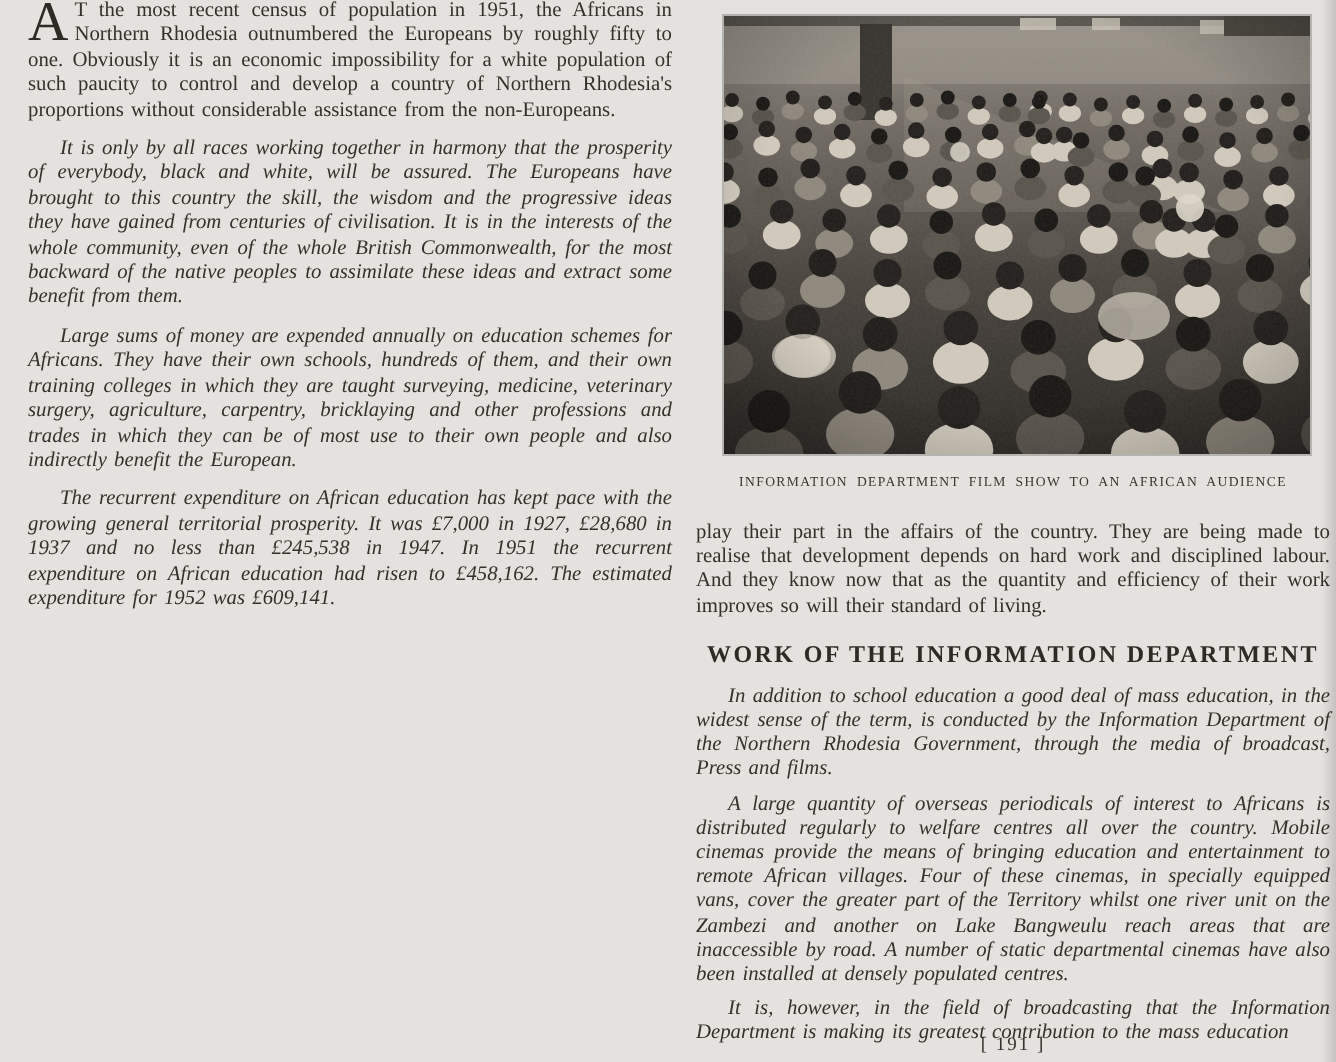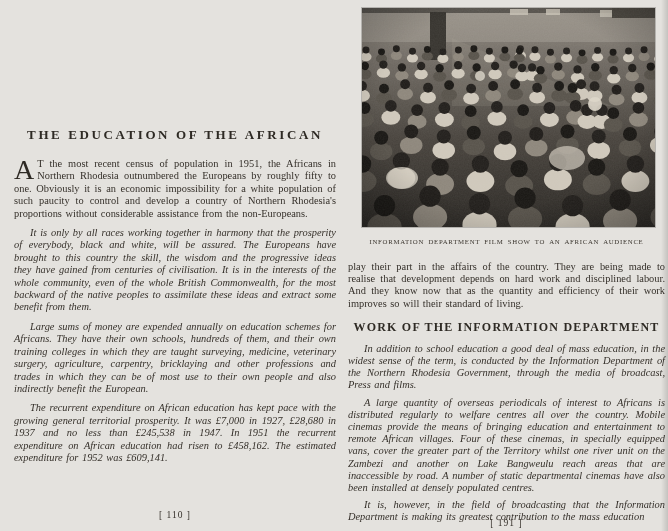--- a/index.html
+++ b/index.html
@@ -64,26 +64,24 @@
     font-size:12px;font-weight:bold;letter-spacing:1.2px;
     white-space:nowrap;
     color:#2e2a24;
   }
   .right-text p.body{margin-bottom:5px;line-height:12.2px;}
 </style>
 </head>
 <body>
 
 <div class="page left">
-  <h1 class="title">THE EDUCATION OF THE AFRICAN</h1>
   <p class="body"><span class="dropcap">A</span><span>T the most recent census of population in 1951, the Africans in Northern Rhodesia outnumbered the Europeans by roughly fifty to one.  Obviously it is an economic impossibility for a white population of such paucity to control and develop a country of Northern Rhodesia's proportions without considerable assistance from the non-Europeans.</span></p>
   <p class="body indent">It is only by all races working together in harmony that the prosperity of everybody, black and white, will be assured.  The Europeans have brought to this country the skill, the wisdom and the progressive ideas they have gained from centuries of civilisation.  It is in the interests of the whole community, even of the whole British Commonwealth, for the most backward of the native peoples to assimilate these ideas and extract some benefit from them.</p>
   <p class="body indent">Large sums of money are expended annually on education schemes for Africans.  They have their own schools, hundreds of them, and their own training colleges in which they are taught surveying, medicine, veterinary surgery, agriculture, carpentry, bricklaying and other professions and trades in which they can be of most use to their own people and also indirectly benefit the European.</p>
   <p class="body indent">The recurrent expenditure on African education has kept pace with the growing general territorial prosperity.  It was £7,000 in 1927, £28,680 in 1937 and no less than £245,538 in 1947.  In 1951 the recurrent expenditure on African education had risen to £458,162. The estimated expenditure for 1952 was £609,141.</p>
-  <div class="pagenum">[ 110 ]</div>
 </div>
 
 <div class="page right">
   <div class="photo">
     <svg viewBox="0 0 293 219" xmlns="http://www.w3.org/2000/svg">
       <defs>
         <linearGradient id="pg" x1="0" y1="0" x2="0" y2="1">
           <stop offset="0" stop-color="#938d84"></stop>
           <stop offset="0.25" stop-color="#6e6861"></stop>
           <stop offset="0.6" stop-color="#47423c"></stop>

